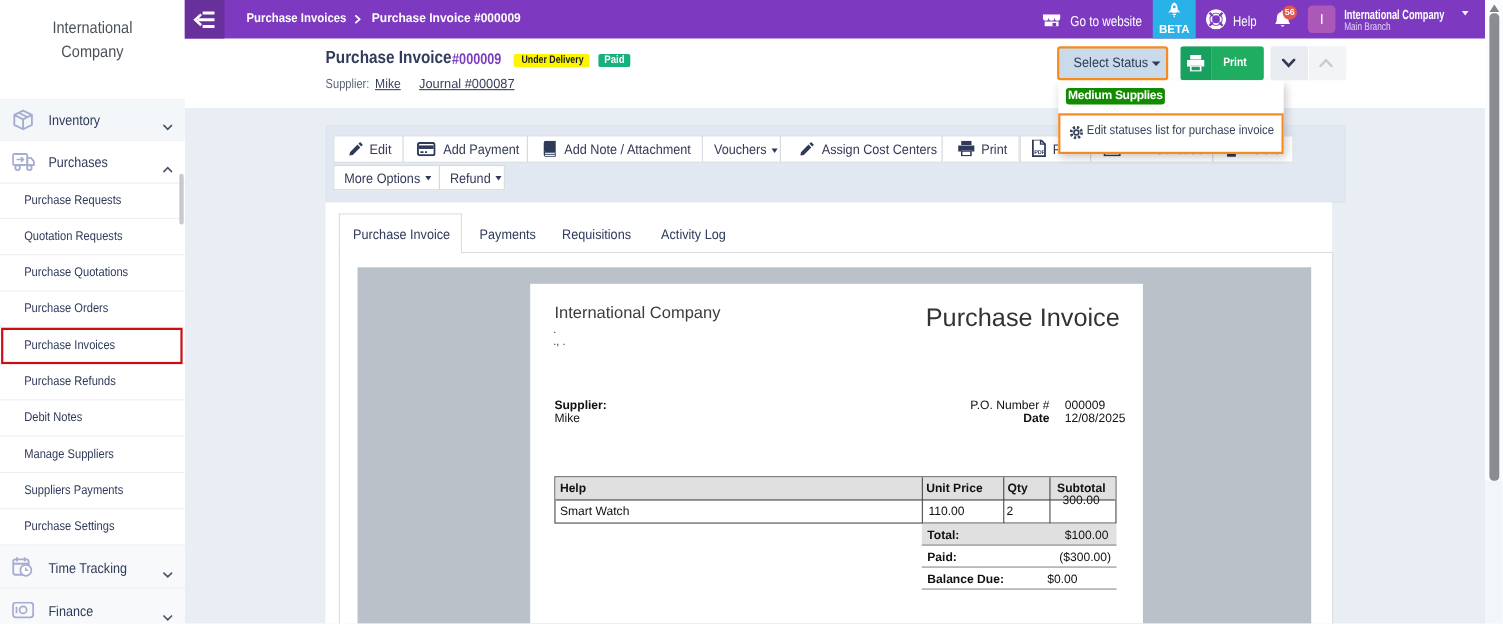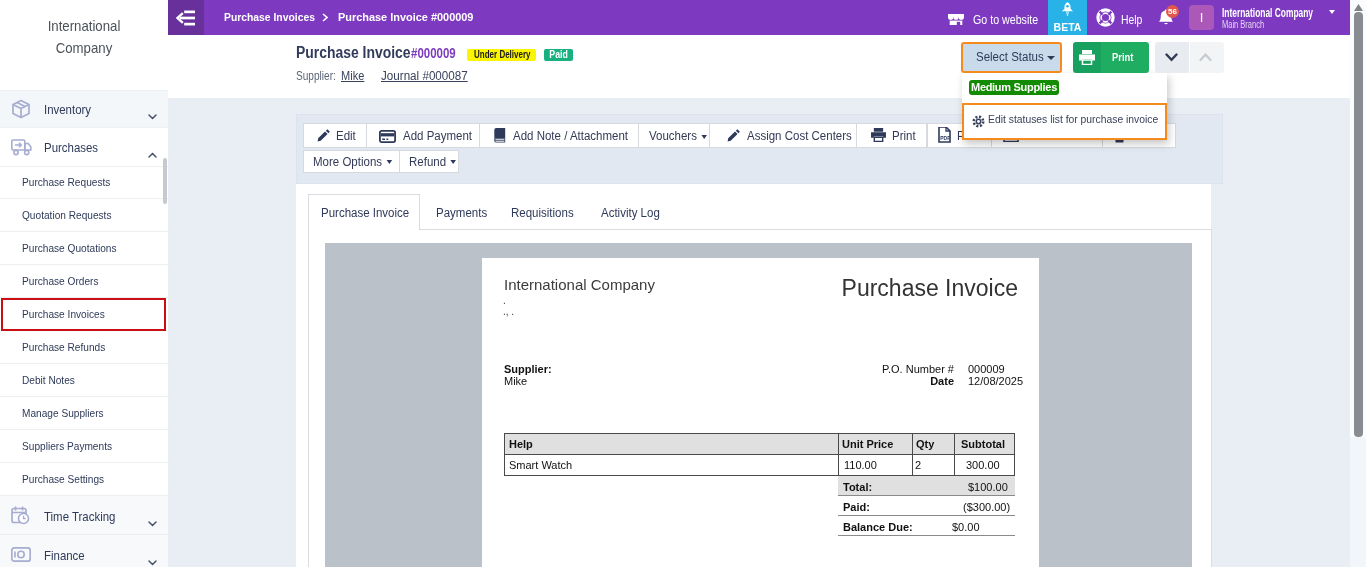--- a/index.html
+++ b/index.html
@@ -49,21 +49,21 @@
   <div style="position:absolute;left:407px;top:0;width:1px;height:42px;background:#4a4a4a;"></div>
   <div style="position:absolute;left:449px;top:0;width:1px;height:42px;background:#4a4a4a;"></div>
 </div>
 <div class="txt" style="left:509px;top:438px;font-size:11px;font-weight:bold;color:#111;">Help</div>
 <div class="txt" style="left:842px;top:438px;font-size:11px;font-weight:bold;color:#111;">Unit Price</div>
 <div class="txt" style="left:916px;top:438px;font-size:11px;font-weight:bold;color:#111;">Qty</div>
 <div class="txt" style="left:961px;top:438px;font-size:11px;font-weight:bold;color:#111;">Subtotal</div>
 <div class="txt" style="left:509px;top:459px;font-size:11px;color:#111;">Smart Watch</div>
 <div class="txt" style="left:844px;top:459px;font-size:11px;color:#111;">110.00</div>
 <div class="txt" style="left:915px;top:459px;font-size:11px;color:#111;">2</div>
-<div class="txt" style="left:966px;top:459px;font-size:11px;color:#111;">300.00</div>
+<div class="txt" style="left:966px;top:449px;font-size:11px;color:#111;">300.00</div>
 
 <div class="abs" style="left:838px;top:476px;width:177px;height:20px;background:#e0e0e0;border-bottom:1px solid #8a8a8a;"></div>
 <div class="abs" style="left:838px;top:496px;width:177px;height:20px;border-bottom:1px solid #8a8a8a;"></div>
 <div class="abs" style="left:838px;top:516px;width:177px;height:20px;border-bottom:1px solid #8a8a8a;"></div>
 <div class="txt" style="left:843px;top:481px;font-size:11px;font-weight:bold;color:#111;">Total:</div>
 <div class="txt" style="left:968px;top:481px;font-size:11px;color:#111;">$100.00</div>
 <div class="txt" style="left:843px;top:501px;font-size:11px;font-weight:bold;color:#111;">Paid:</div>
 <div class="txt" style="left:963px;top:501px;font-size:11px;color:#111;">($300.00)</div>
 <div class="txt" style="left:843px;top:521px;font-size:11px;font-weight:bold;color:#111;">Balance Due:</div>
 <div class="txt" style="left:952px;top:521px;font-size:11px;color:#111;">$0.00</div>

